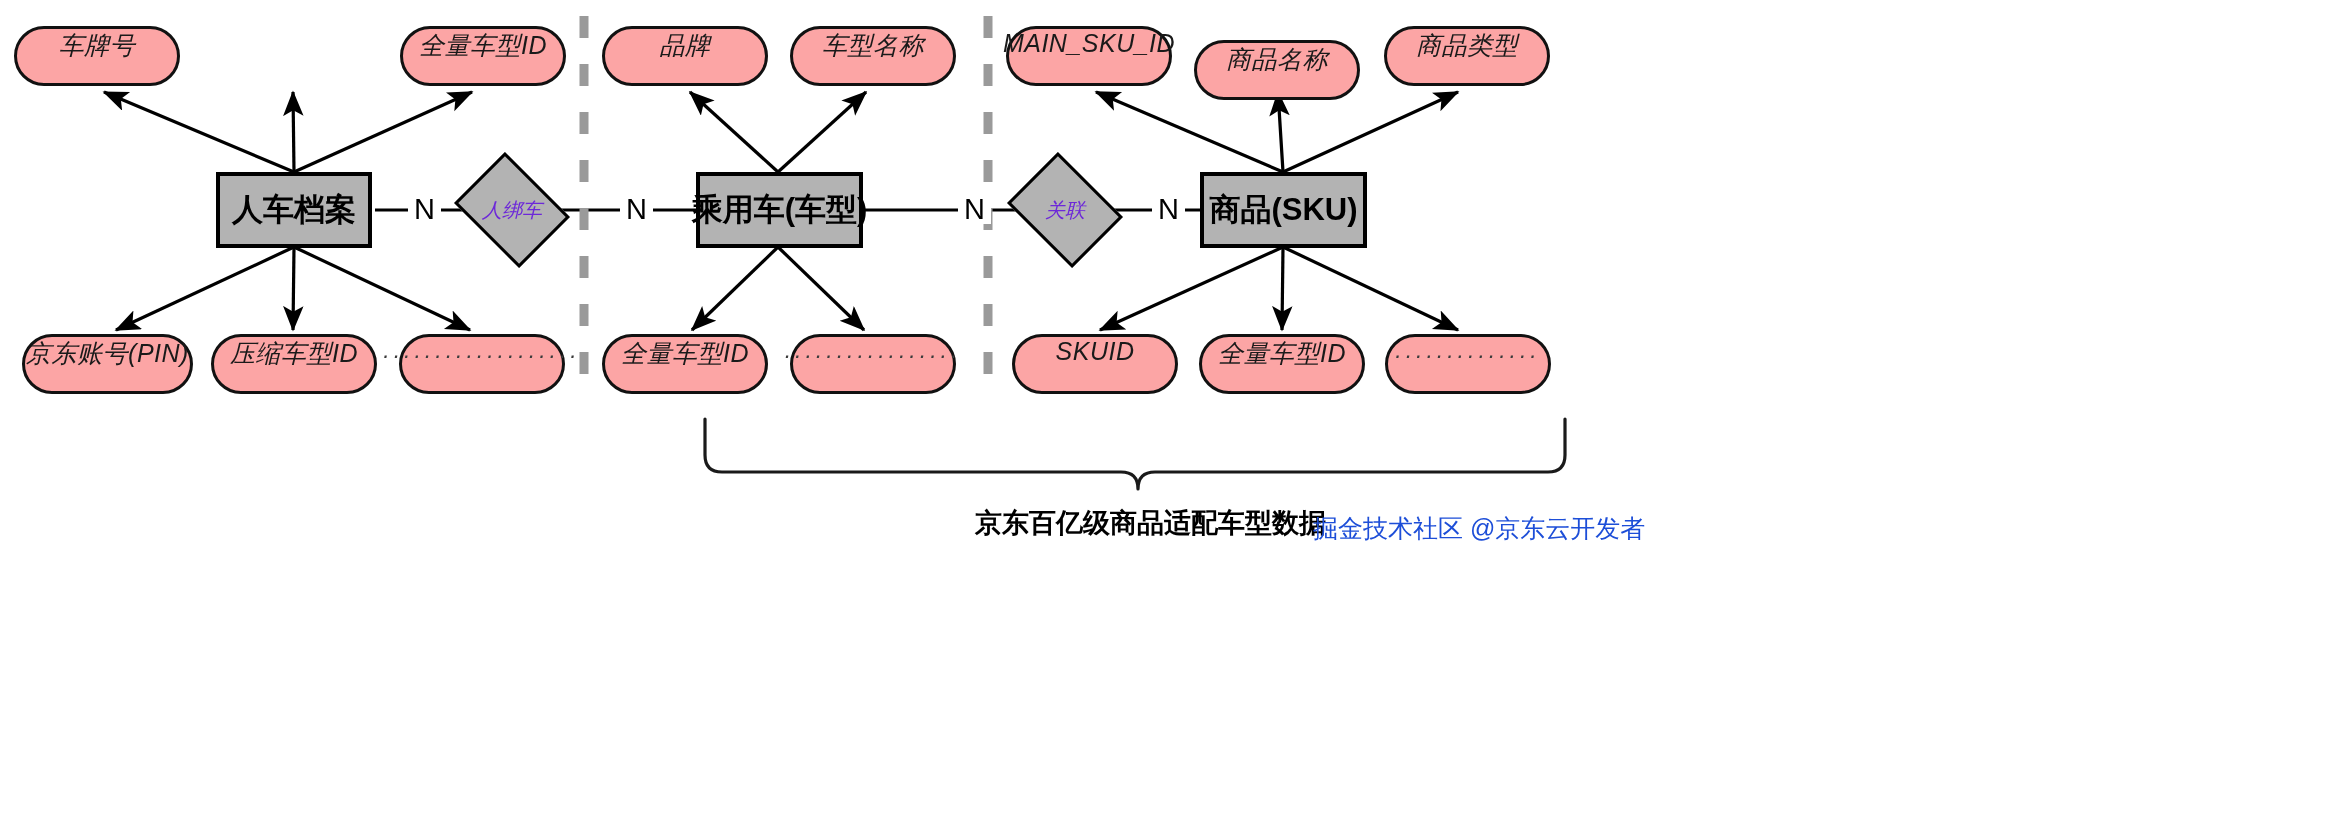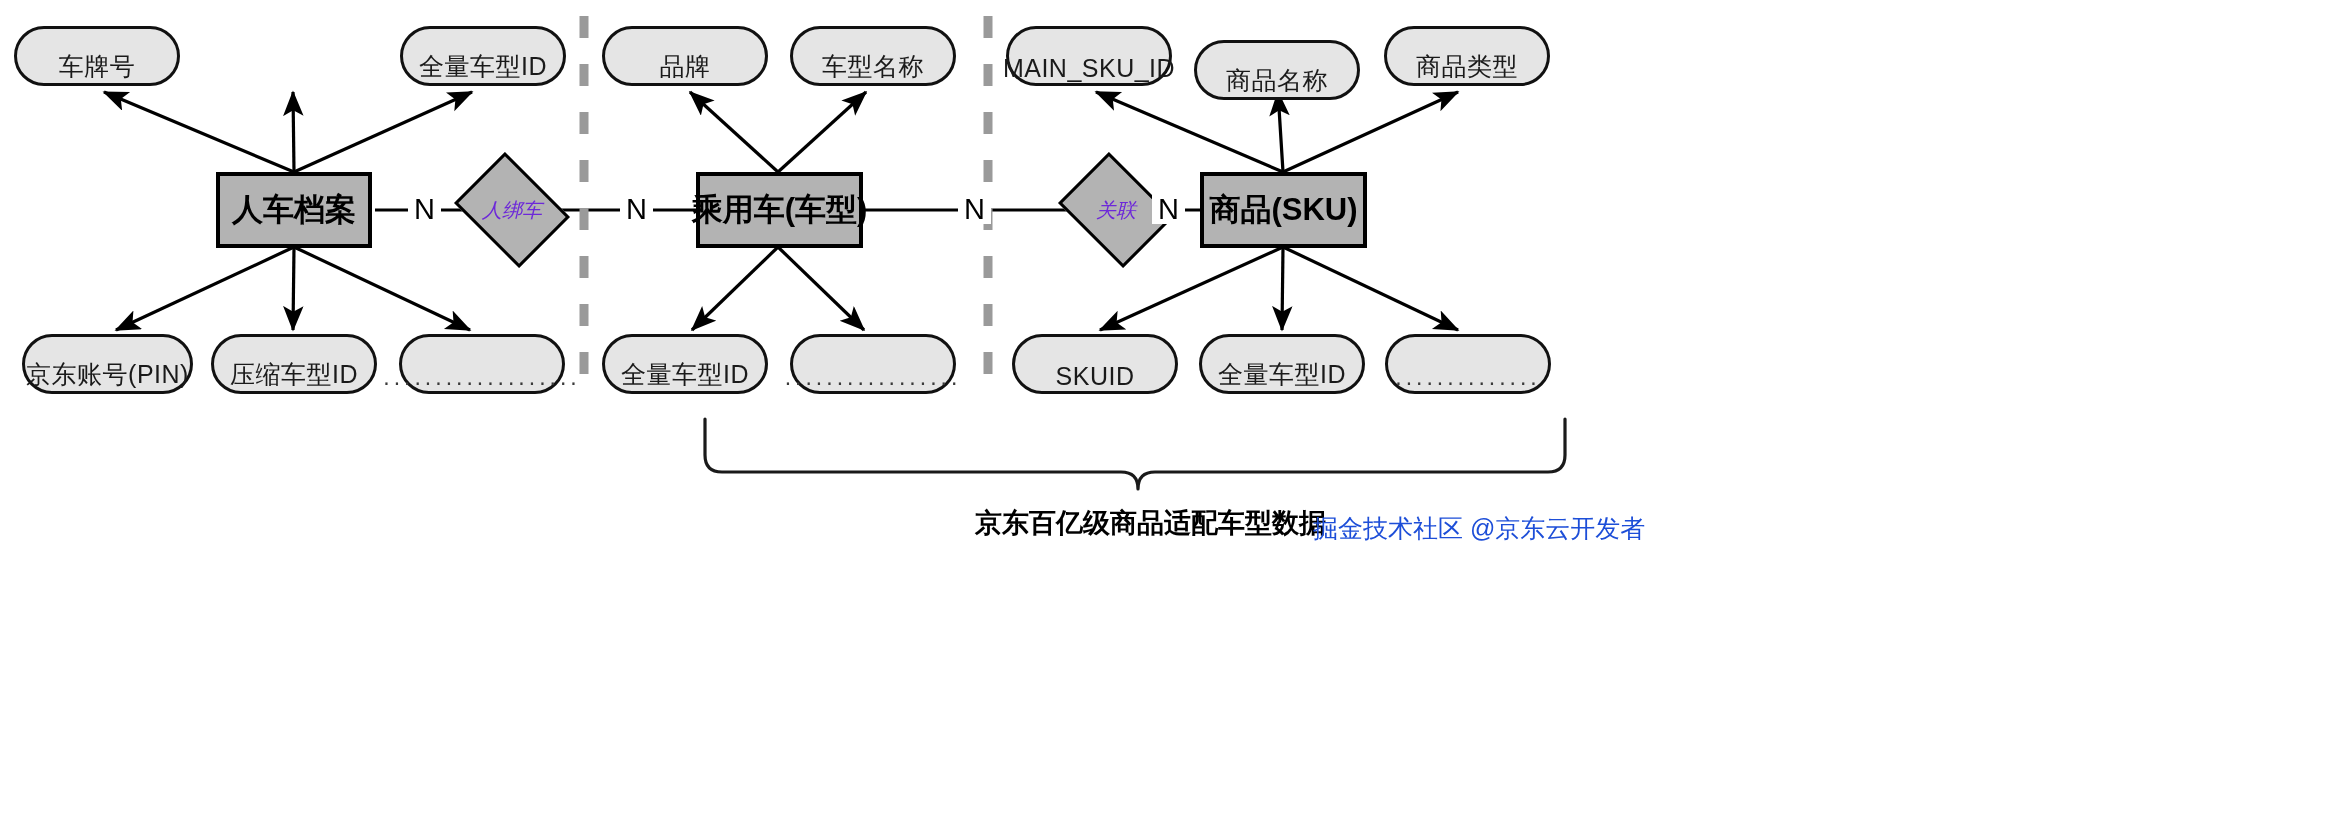--- a/index.html
+++ b/index.html
@@ -25,30 +25,31 @@
     left: 0; top: 0;
     width: 2344px;
     height: 826px;
   }
   svg.layer { pointer-events: none; }
 
   
   .attr {
     position: absolute;
     box-sizing: border-box;
-    background: #e5e5e5;
+    background: #fca5a5;
     border: 3px solid #111111;
     border-radius: 999px;
     display: flex;
-    align-items: flex-end;
+    align-items: flex-start;
     justify-content: center;
     color: #1a1a1a;
     font-size: 25px;
     letter-spacing: 0.5px;
     white-space: nowrap;
+    font-style: italic;
   }
   .attr.dots {
     letter-spacing: 4px;
     font-size: 23px;
     color: #3a3a3a;
   }
 
   
   .entity {
     position: absolute;
@@ -220,21 +221,21 @@
     <span>乘用车(车型)</span>
   </div>
   <div class="entity" style="left:1200px; top:172px; width:167px; height:76px;">
     <span>商品(SKU)</span>
   </div>
 
   <div class="rel" style="left:466px; top:174px; width:92px; height:72px;">
     <span class="diamond-shape"></span>
     <span class="rel-label">人绑车</span>
   </div>
-  <div class="rel" style="left:1070px; top:174px; width:92px; height:72px;text-align:center;">
+  <div class="rel" style="left:1019px; top:174px; width:92px; height:72px;text-align:center;">
     <span class="diamond-shape"></span>
     <span class="rel-label">关联</span>
   </div>
 
   <div class="card" style="left:408px; top:195px;">
     <span>N</span>
   </div>
   <div class="card" style="left:620px; top:195px;">
     <span>N</span>
   </div>

